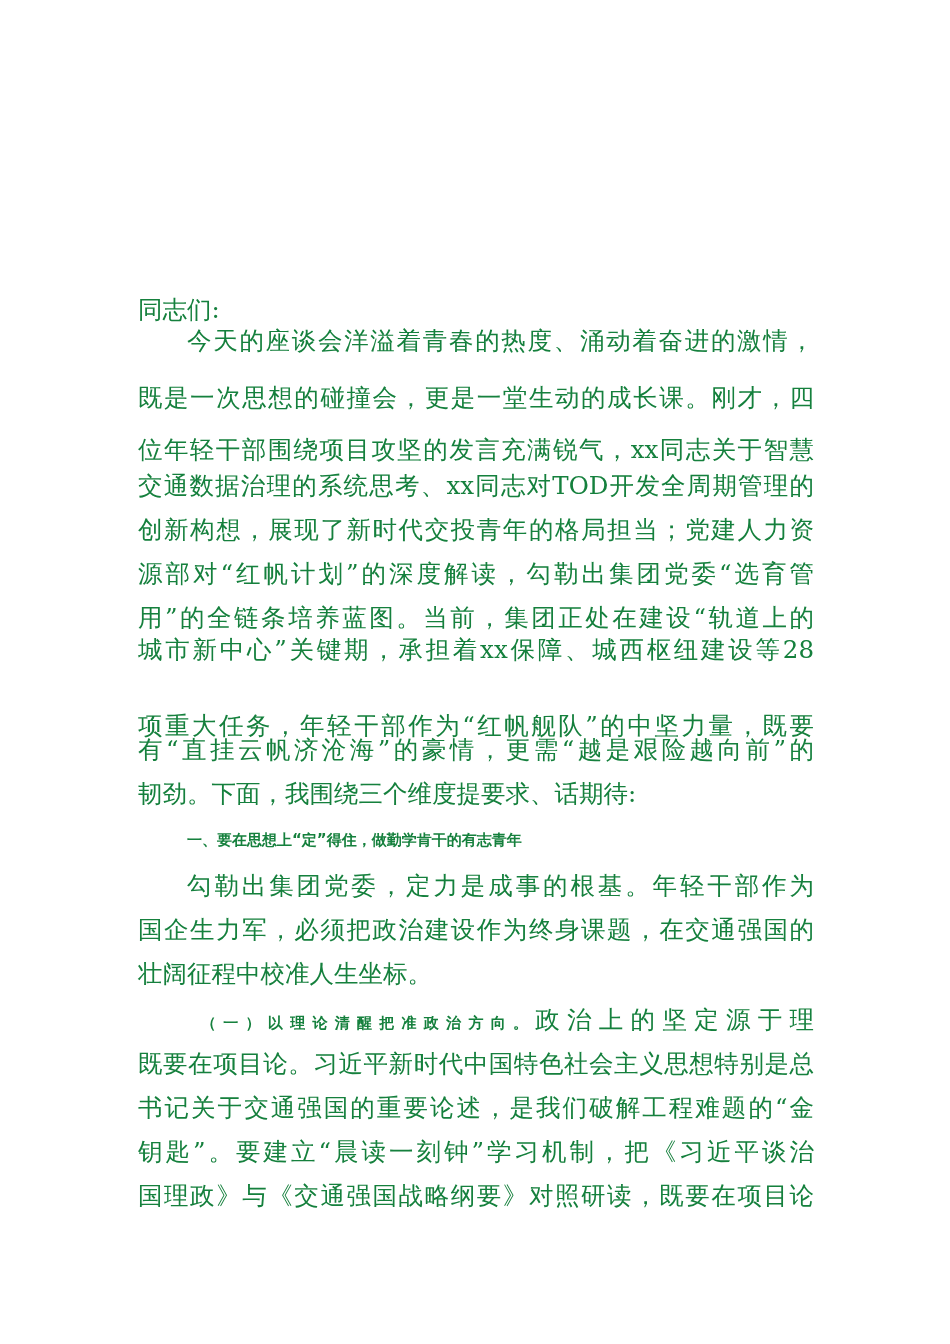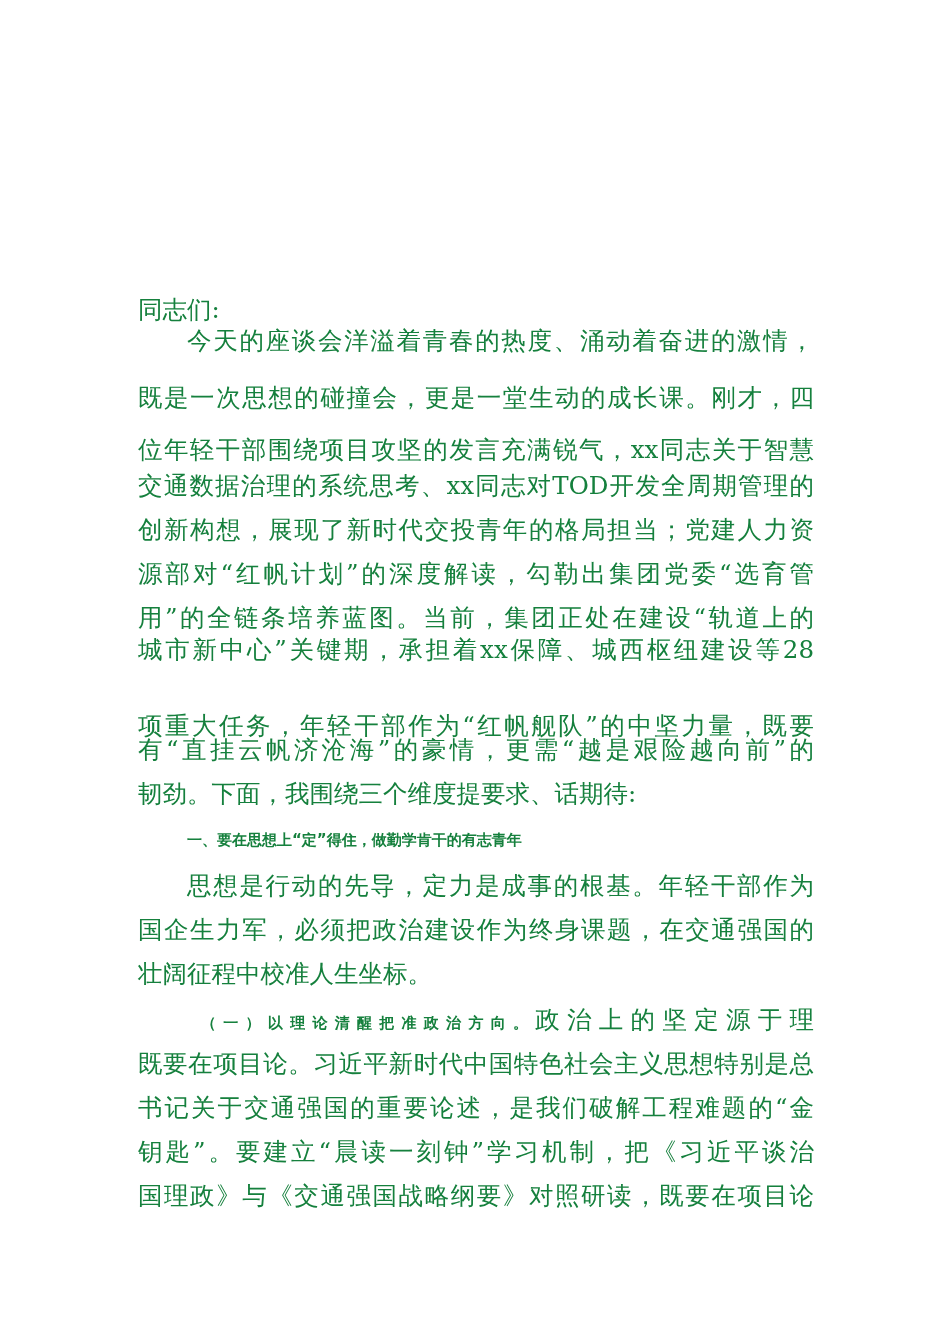--- a/index.html
+++ b/index.html
@@ -91,21 +91,21 @@
       <div class="line" style="top:308px;">用”的全链条培养蓝图。当前，集团正处在建设“轨道上的</div>
       <div class="line" style="top:340px;">城市新中心”关键期，承担着xx保障、城西枢纽建设等28</div>
       <div class="line" style="top:416px;">项重大任务，年轻干部作为“红帆舰队”的中坚力量，既要</div>
       <div class="line" style="top:440px;">有“直挂云帆济沧海”的豪情，更需“越是艰险越向前”的</div>
       <div class="line last" style="top:484px;">韧劲。下面，我围绕三个维度提要求、话期待:</div>
     </div>
 
     <div class="line last indent heading" style="top:530px;">一、要在思想上“定”得住，做勤学肯干的有志青年</div>
 
     <div>
-      <div class="line indent" style="top:576px;">思想是行动的先导，定力是成事的根基。年轻干部作为</div>
+      <div class="line indent" style="top:576px;">勾勒出集团党委，定力是成事的根基。年轻干部作为</div>
       <div class="line" style="top:620px;">国企生力军，必须把政治建设作为终身课题，在交通强国的</div>
       <div class="line last" style="top:664px;">壮阔征程中校准人生坐标。</div>
     </div>
 
     <div>
       <div class="line indent" style="top:710px; padding-left:40px; width:636px;"><span class="bold heading">（一）以理论清醒把准政治方向。</span><span>政治上的坚定源于理</span></div>
       <div class="line" style="top:754px;">既要在项目论。习近平新时代中国特色社会主义思想特别是总</div>
       <div class="line" style="top:798px;">书记关于交通强国的重要论述，是我们破解工程难题的“金</div>
       <div class="line" style="top:842px;">钥匙”。要建立“晨读一刻钟”学习机制，把《习近平谈治</div>
       <div class="line" style="top:886px;">国理政》与《交通强国战略纲要》对照研读，既要在项目论</div>

